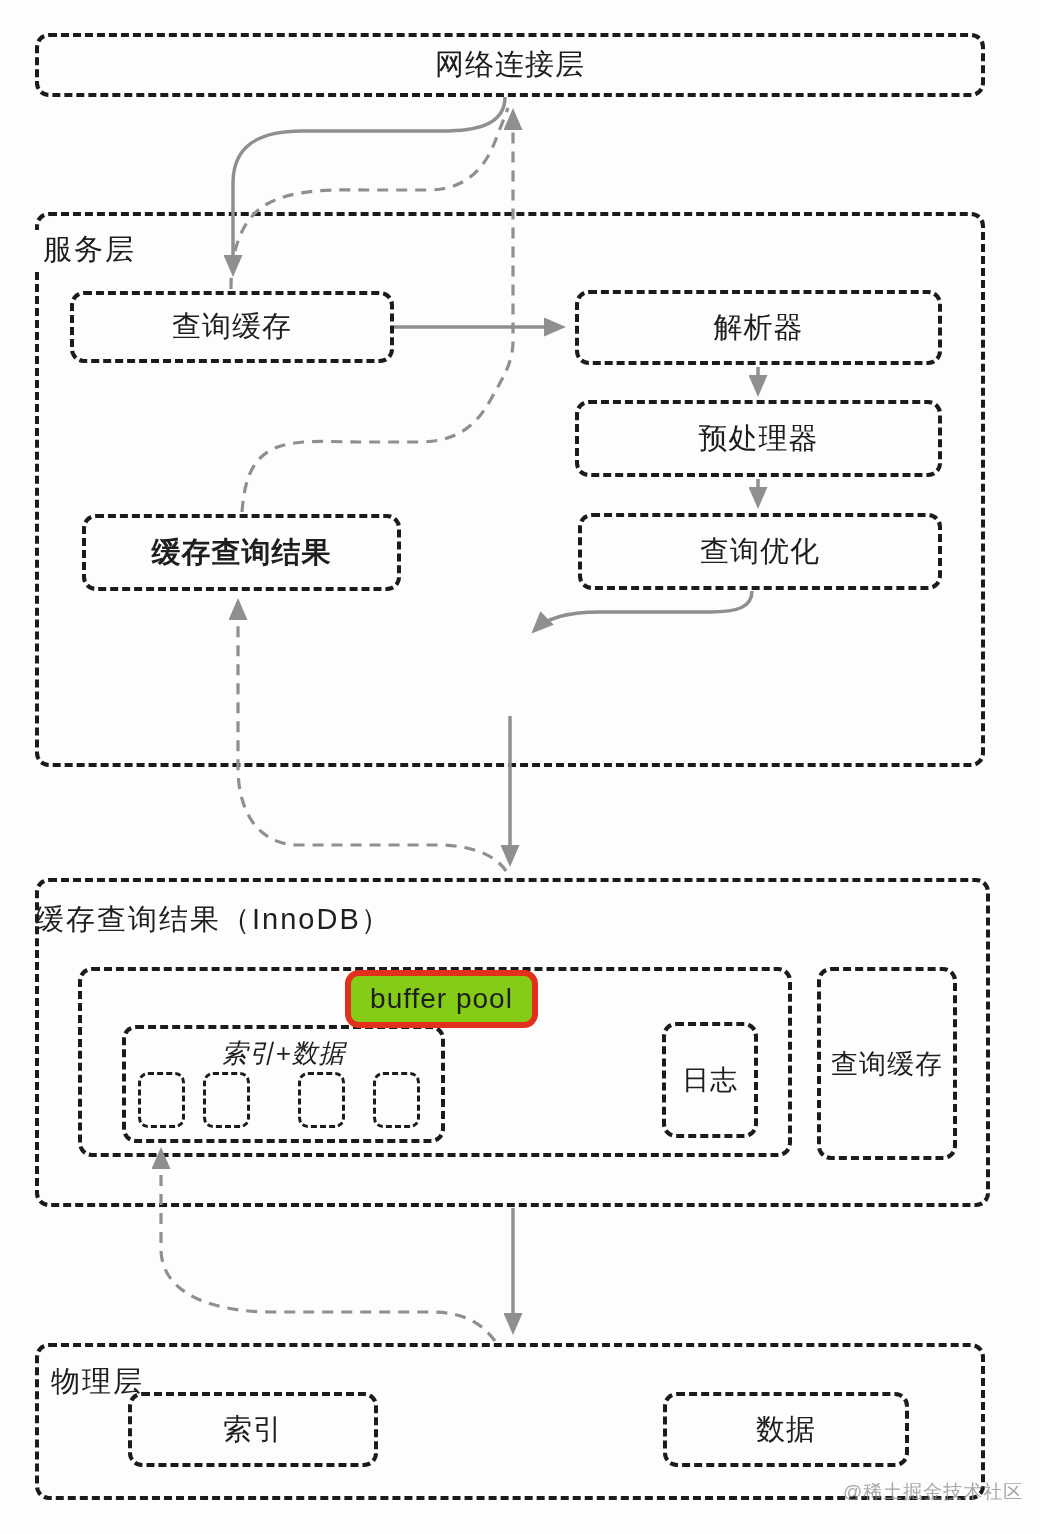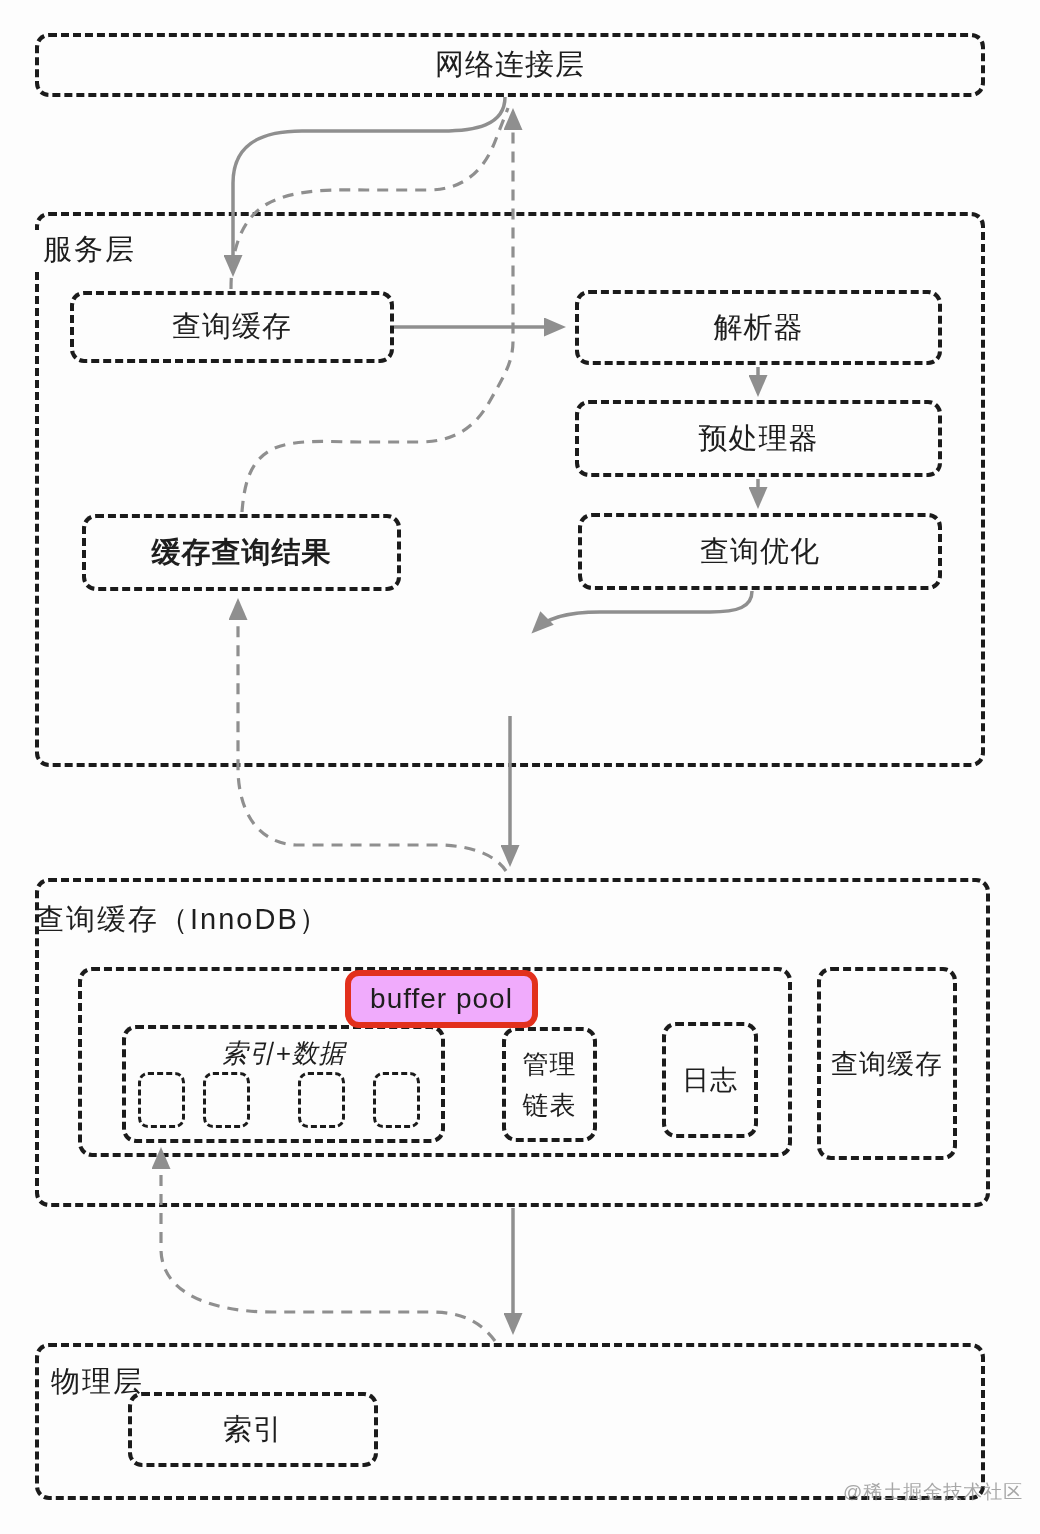--- a/index.html
+++ b/index.html
@@ -17,21 +17,21 @@
   }
   .box.small { border-radius:10px; border-width:3.5px; }
   .center { display:flex; align-items:center; justify-content:center; }
   .lbl { font-size:29px; letter-spacing:1px; white-space:nowrap; }
   .title { position:absolute; text-align:left; font-size:29px; letter-spacing:2px; }
   .title span { display:inline-block; }
   .title.on-line span { background:#fdfdfd; padding:0 8px; }
   #red-highlight {
     position:absolute; box-sizing:border-box;
     border:6px solid #e2301d; border-radius:14px;
-    background:#f0abfc; z-index:4;
+    background:#84cc16; z-index:4;
   }
   #red-highlight .lbl { font-size:28px; letter-spacing:1px; }
   #idx-label { position:absolute; text-align:center; font-size:26px; letter-spacing:1px; }
   #mgmt-label-span { display:inline-block; width:58px; font-size:26px; line-height:1.55; text-align:center; letter-spacing:1px; }
   #watermark { position:absolute; font-size:19px; color:rgba(145,145,145,0.8); letter-spacing:1px; z-index:7; }
   #connector-overlay { position:absolute; left:0; top:0; z-index:5; pointer-events:none; }
   .sm-lbl { font-size:27px; letter-spacing:1px; }
 </style>
 </head>
 <body>
@@ -63,58 +63,58 @@
     <span class="lbl">缓存查询结果</span>
   </div>
 
   <div class="box center" style="left:578px; top:513px; width:364px; height:77px;">
     <span class="lbl">查询优化</span>
   </div>
 
 
   <div class="box" style="left:35px; top:878px; width:955px; height:329px;"></div>
   <div class="title" style="left:35px; top:900px; width:955px;">
-    <span>查询缓存（InnoDB）</span>
+    <span>缓存查询结果（InnoDB）</span>
   </div>
 
   <div class="box" style="left:78px; top:967px; width:714px; height:190px;"></div>
 
   <div id="red-highlight" class="center" style="left:345px; top:970px; width:193px; height:58px;">
     <span class="lbl">buffer pool</span>
   </div>
 
   <div class="box" style="left:122px; top:1025px; width:323px; height:118px;"></div>
   <div id="idx-label" style="left:122px; top:1036px; width:323px;font-style:italic;">索引+数据</div>
 
   <div class="box small" style="left:138px; top:1072px; width:47px; height:56px;"></div>
   <div class="box small" style="left:203px; top:1072px; width:47px; height:56px;"></div>
   <div class="box small" style="left:298px; top:1072px; width:47px; height:56px;"></div>
   <div class="box small" style="left:373px; top:1072px; width:47px; height:56px;"></div>
 
-  <div class="box center" style="left:502px; top:1027px; width:95px; height:115px;">
-    <span id="mgmt-label-span">管理链表</span>
-  </div>
 
   <div class="box center" style="left:662px; top:1022px; width:96px; height:116px;">
     <span class="sm-lbl">日志</span>
   </div>
 
   <div class="box center" style="left:817px; top:967px; width:140px; height:193px;">
     <span class="sm-lbl">查询缓存</span>
   </div>
 
   <div class="box" style="left:35px; top:1343px; width:950px; height:157px;"></div>
   <div class="title" style="left:51px; top:1362px; width:950px;">
     <span>物理层</span>
   </div>
 
   <div class="box center" style="left:128px; top:1392px; width:250px; height:75px;">
     <span class="lbl">索引</span>
   </div>
 
+  <div class="box center" style="left:663px; top:1392px; width:246px; height:75px;">
+    <span class="lbl">数据</span>
+  </div>
 
   <div id="watermark" style="left:843px; top:1479px;">@稀土掘金技术社区</div>
 
   <svg id="connector-overlay" width="1040" height="1534" viewBox="0 0 1040 1534">
     <defs>
       <marker id="ah" markerUnits="userSpaceOnUse" markerWidth="22" markerHeight="19" refX="17" refY="9.5" orient="auto">
         <polygon points="0,0 22,9.5 0,19" fill="#8f8f8f"></polygon>
       </marker>
     </defs>
 

